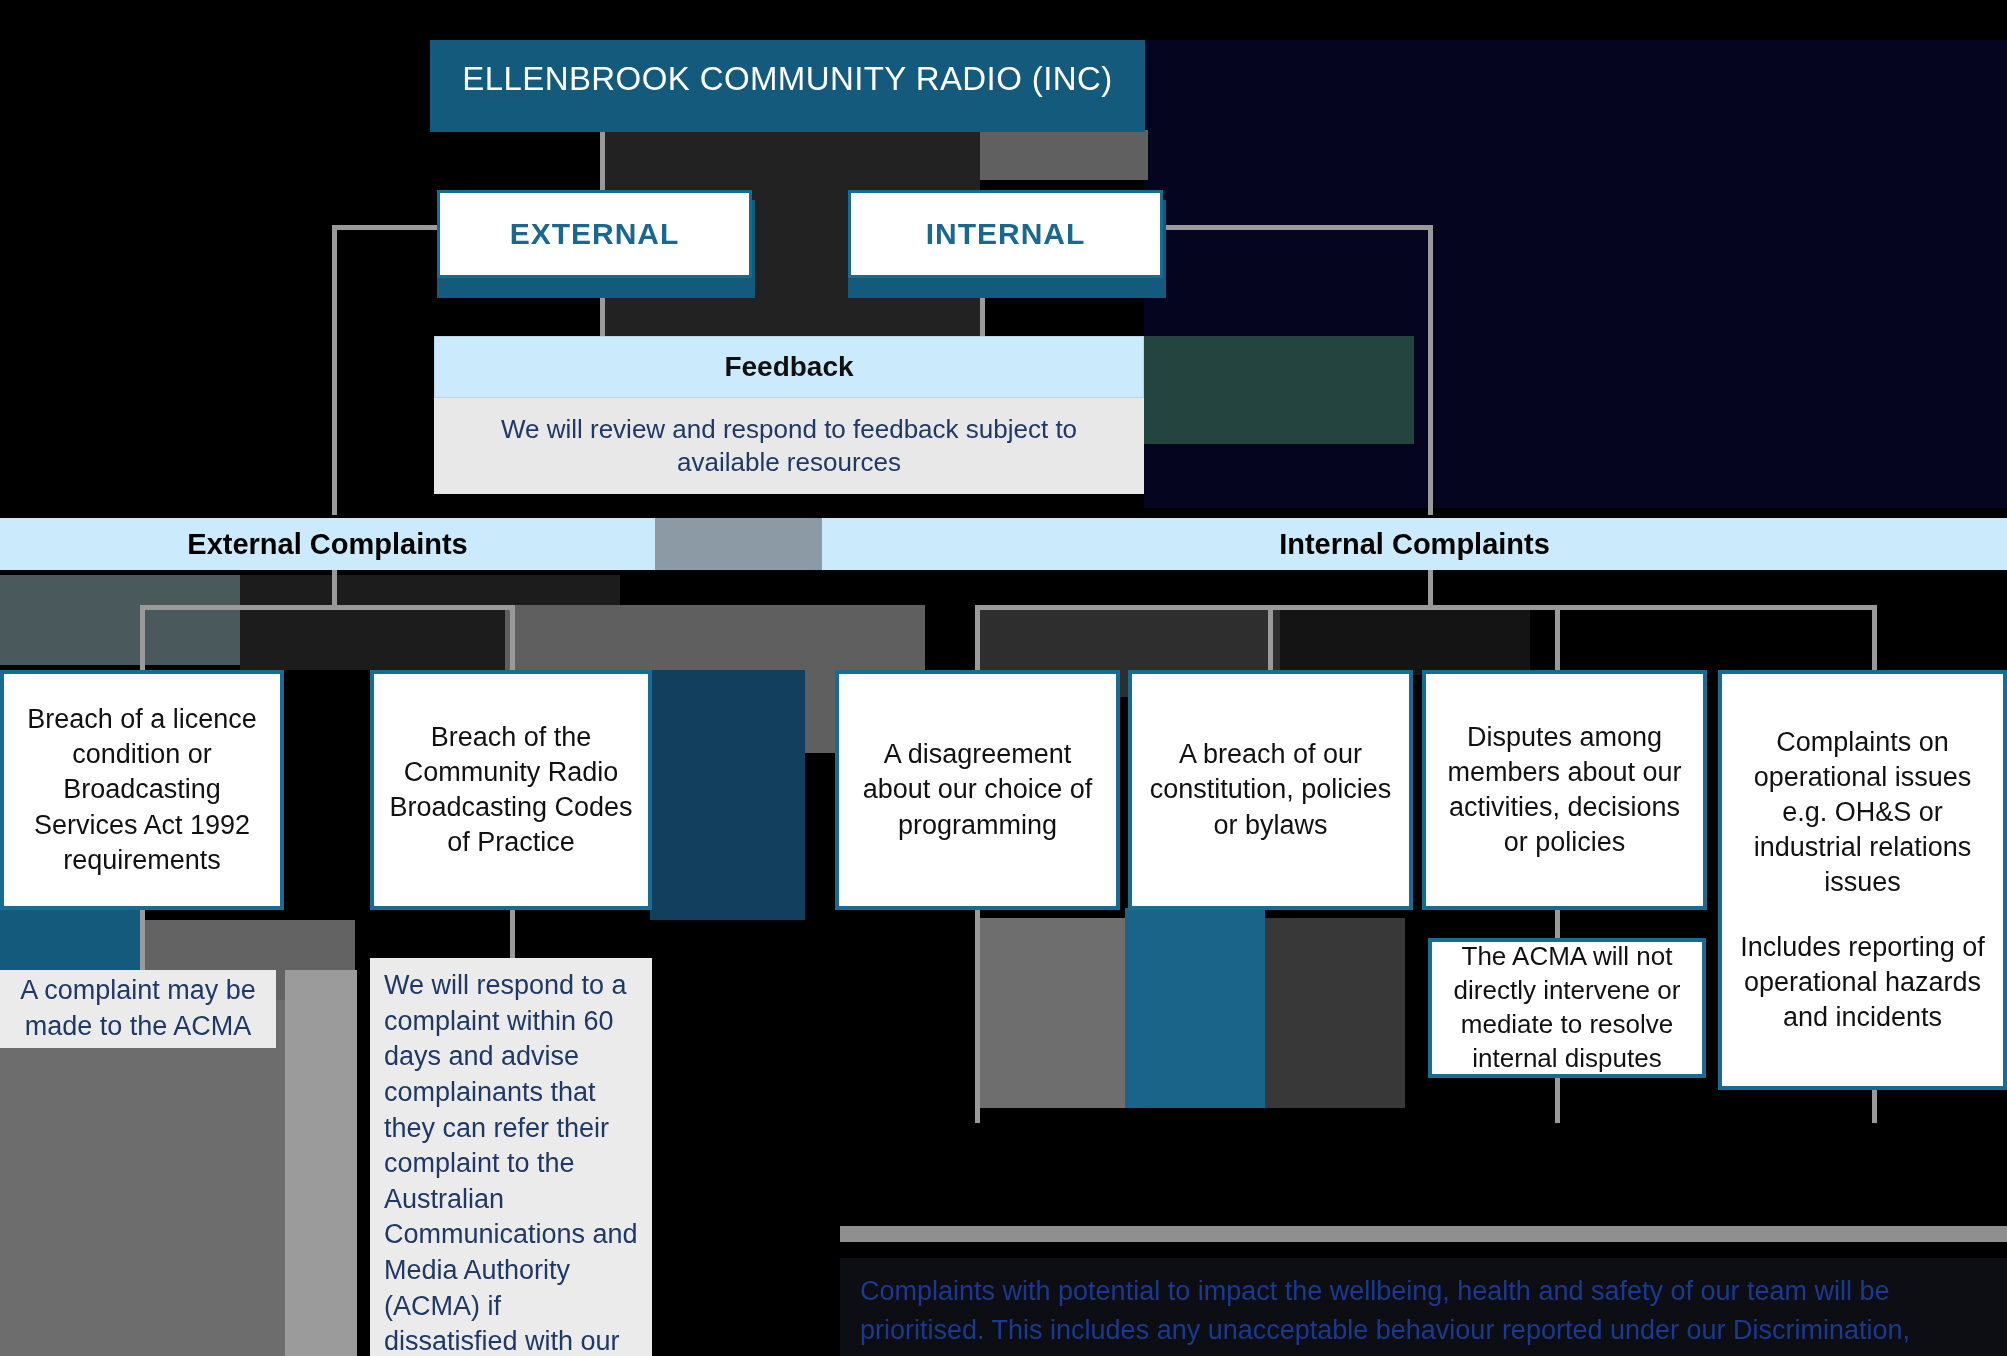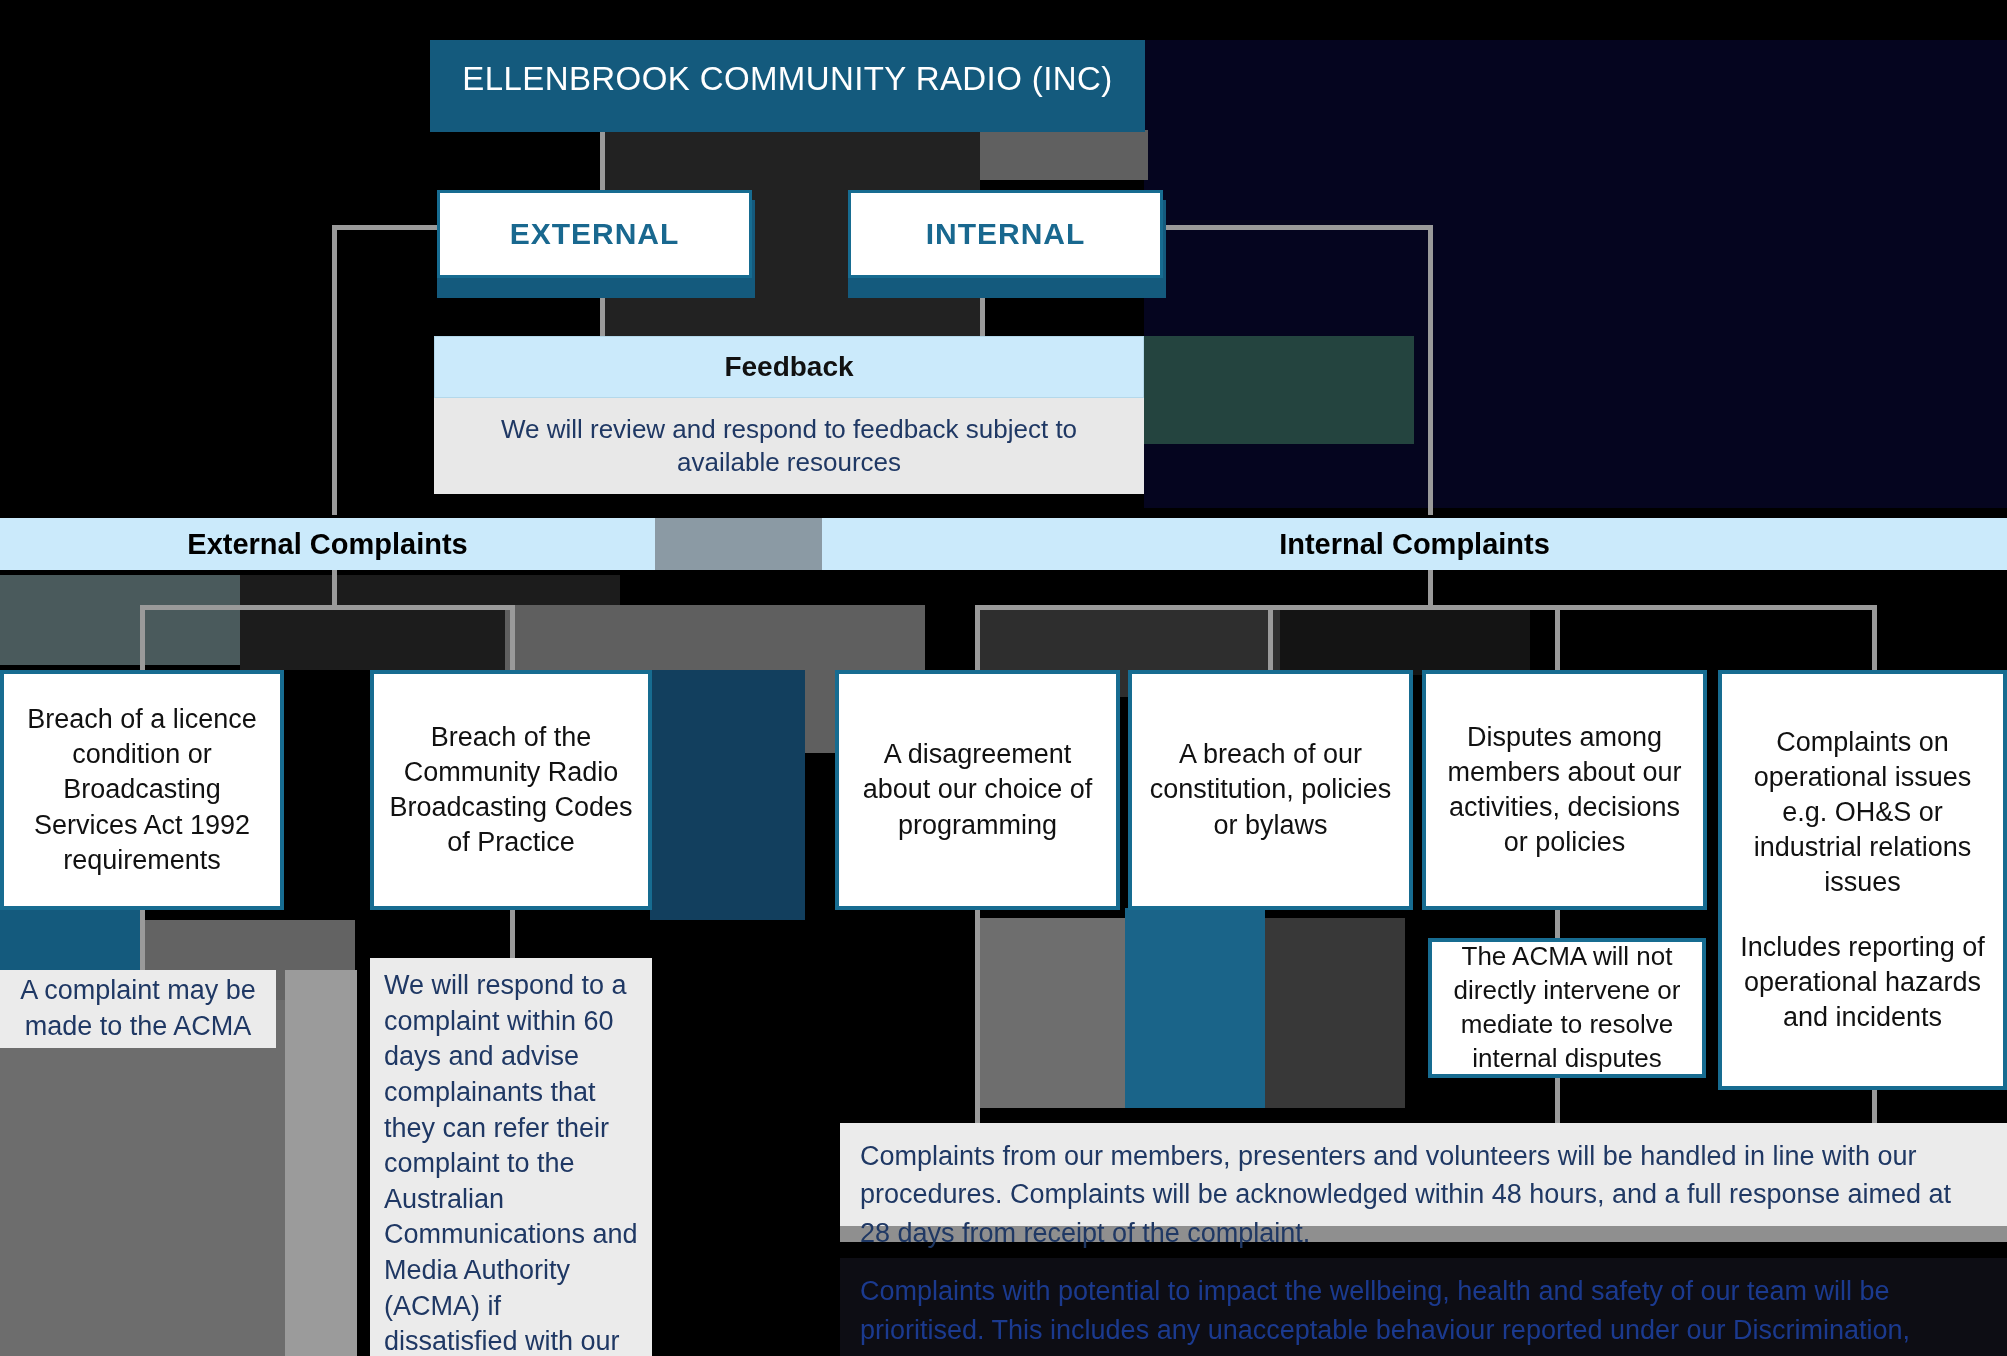--- a/index.html
+++ b/index.html
@@ -190,20 +190,17 @@
   </div>
   <div class="abs card top-align" style="left:1718px;top:630px;width:289px;height:420px;flex-direction:column;">
     <span class="nl">Complaints on operational issues e.g. OH&amp;S or industrial relations issues</span>
     <span class="nl" style="margin-top:30px;">Includes reporting of  operational hazards  and incidents</span>
   </div>
 
   <div class="abs card" style="left:1428px;top:898px;width:278px;height:140px;font-size:26px;">
     <span>The ACMA will not directly intervene or mediate to resolve internal disputes</span>
   </div>
 
-  <div class="abs note-wide" style="left:840px;top:1083px;width:1167px;height:103px;">
-    <span>Complaints from our members, presenters and volunteers will be handled in line with our procedures.   Complaints will be acknowledged within 48 hours, and a full response aimed at 28 days from receipt of the complaint.</span>
-  </div>
   <div class="abs note-dark" style="left:840px;top:1218px;width:1167px;height:138px;">
     <span>Complaints with potential to impact the wellbeing, health and safety of our team will be prioritised. This includes any unacceptable behaviour reported under our Discrimination, Harassment and Bullying policy.</span>
   </div>
 
 </div>
 
 </body></html>

